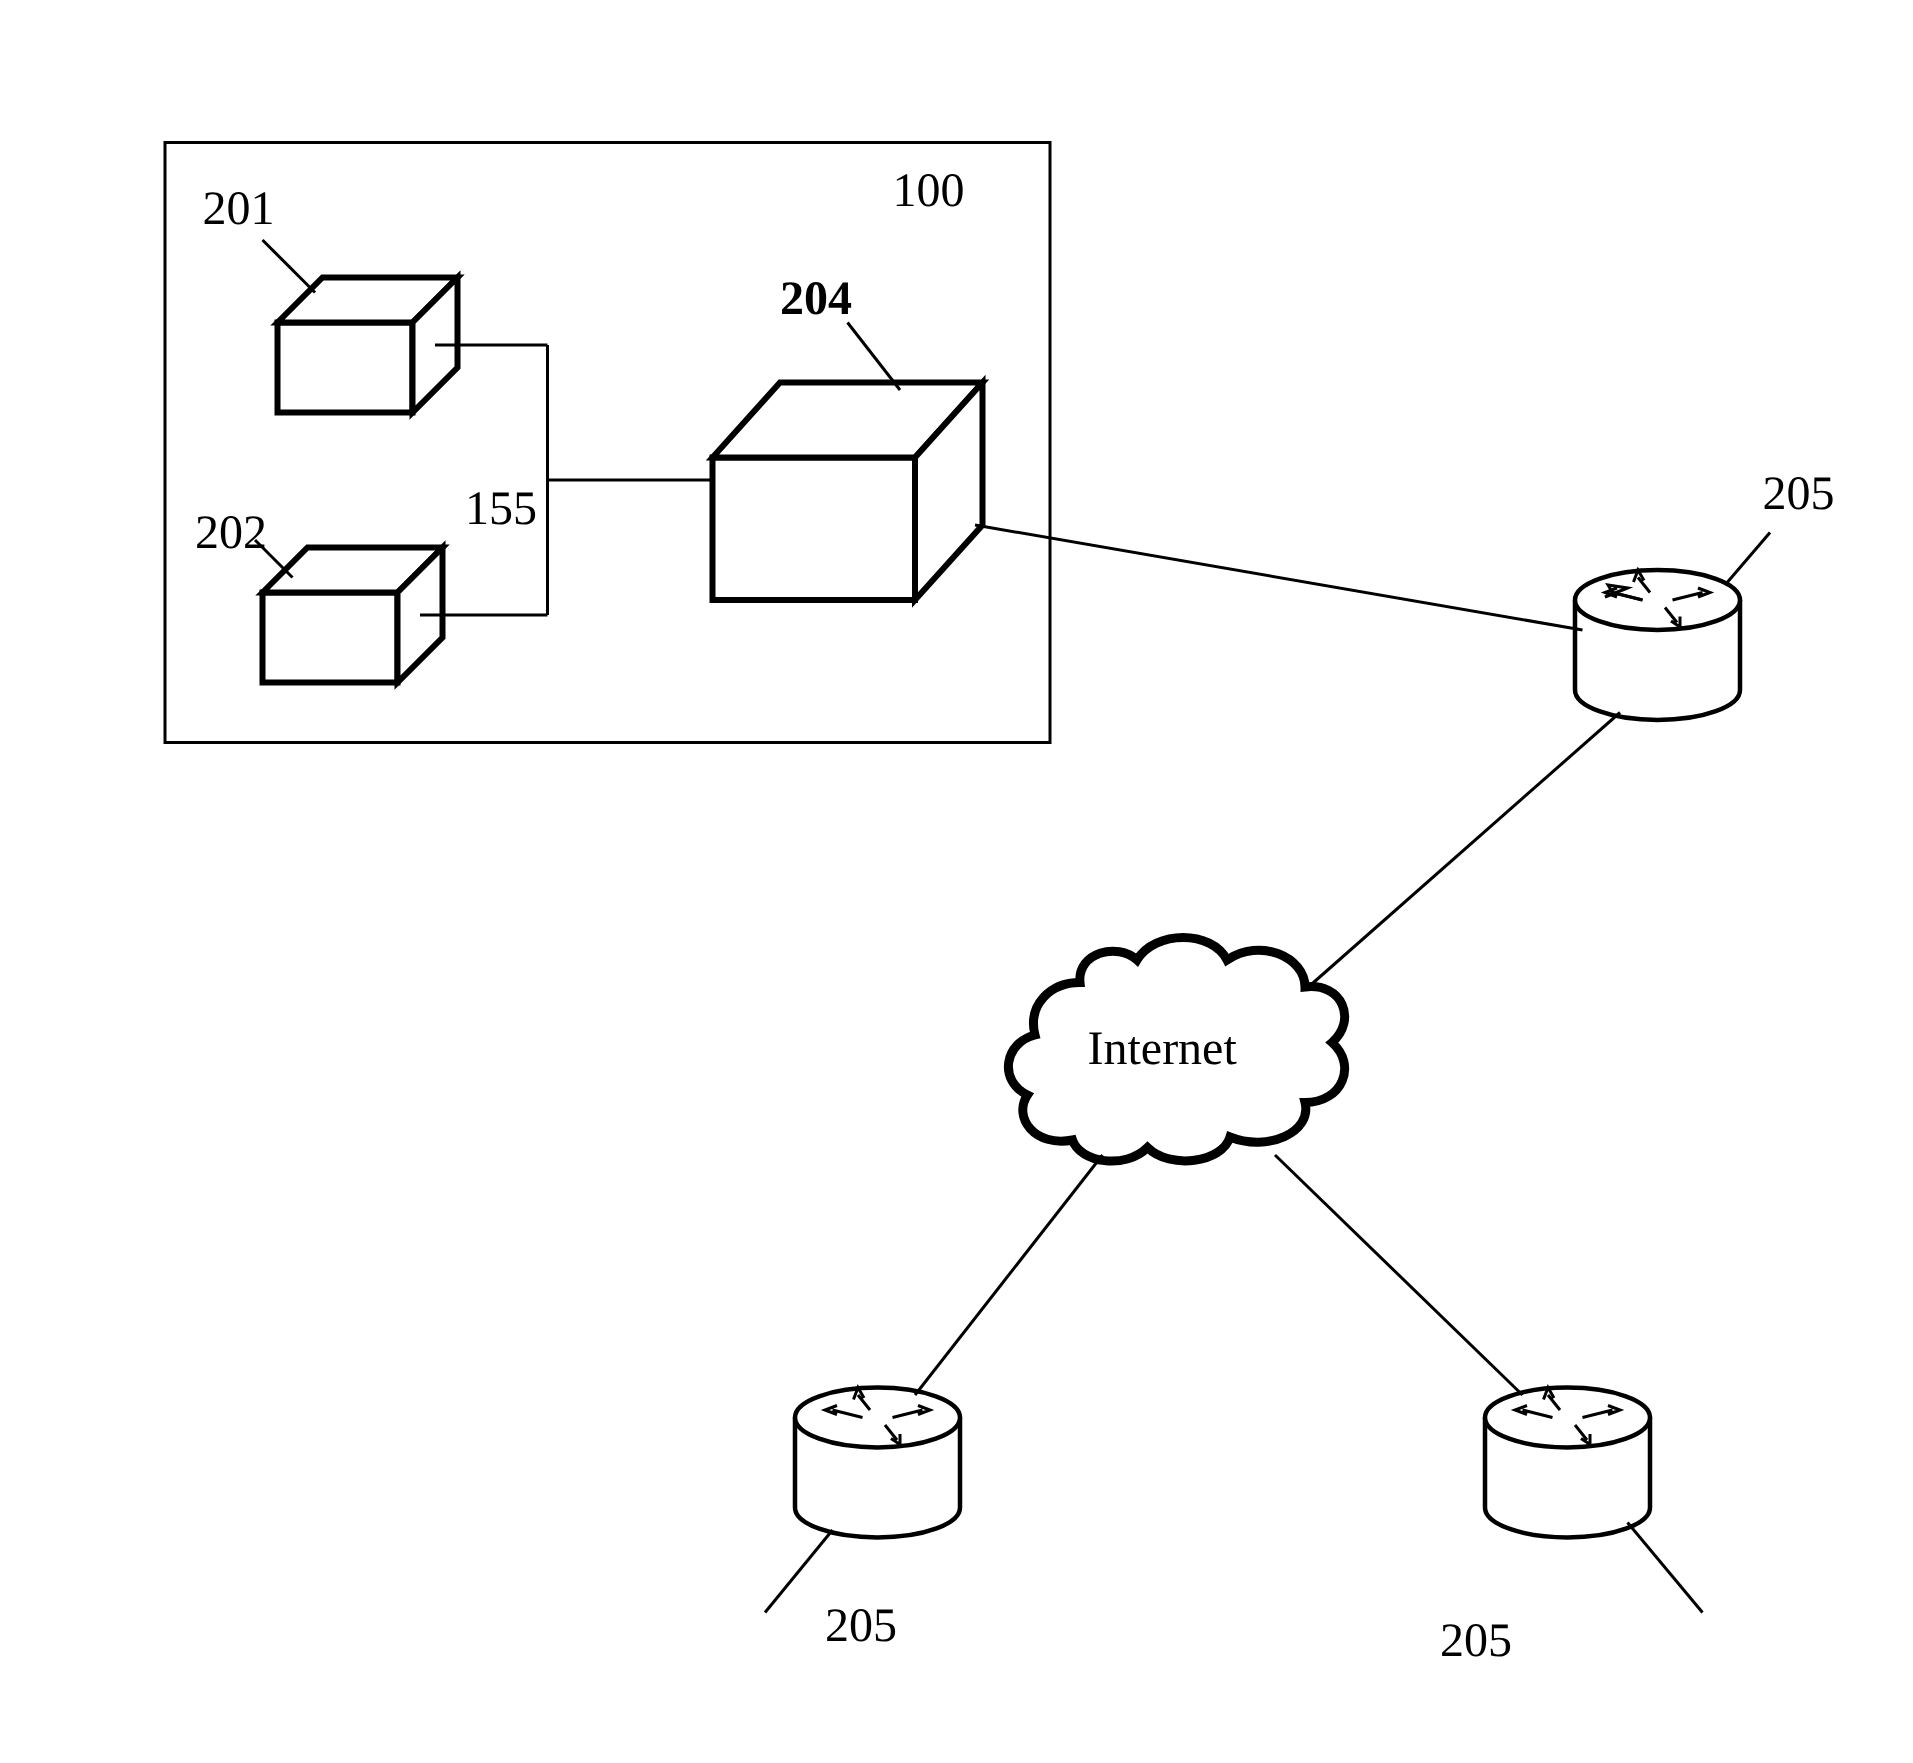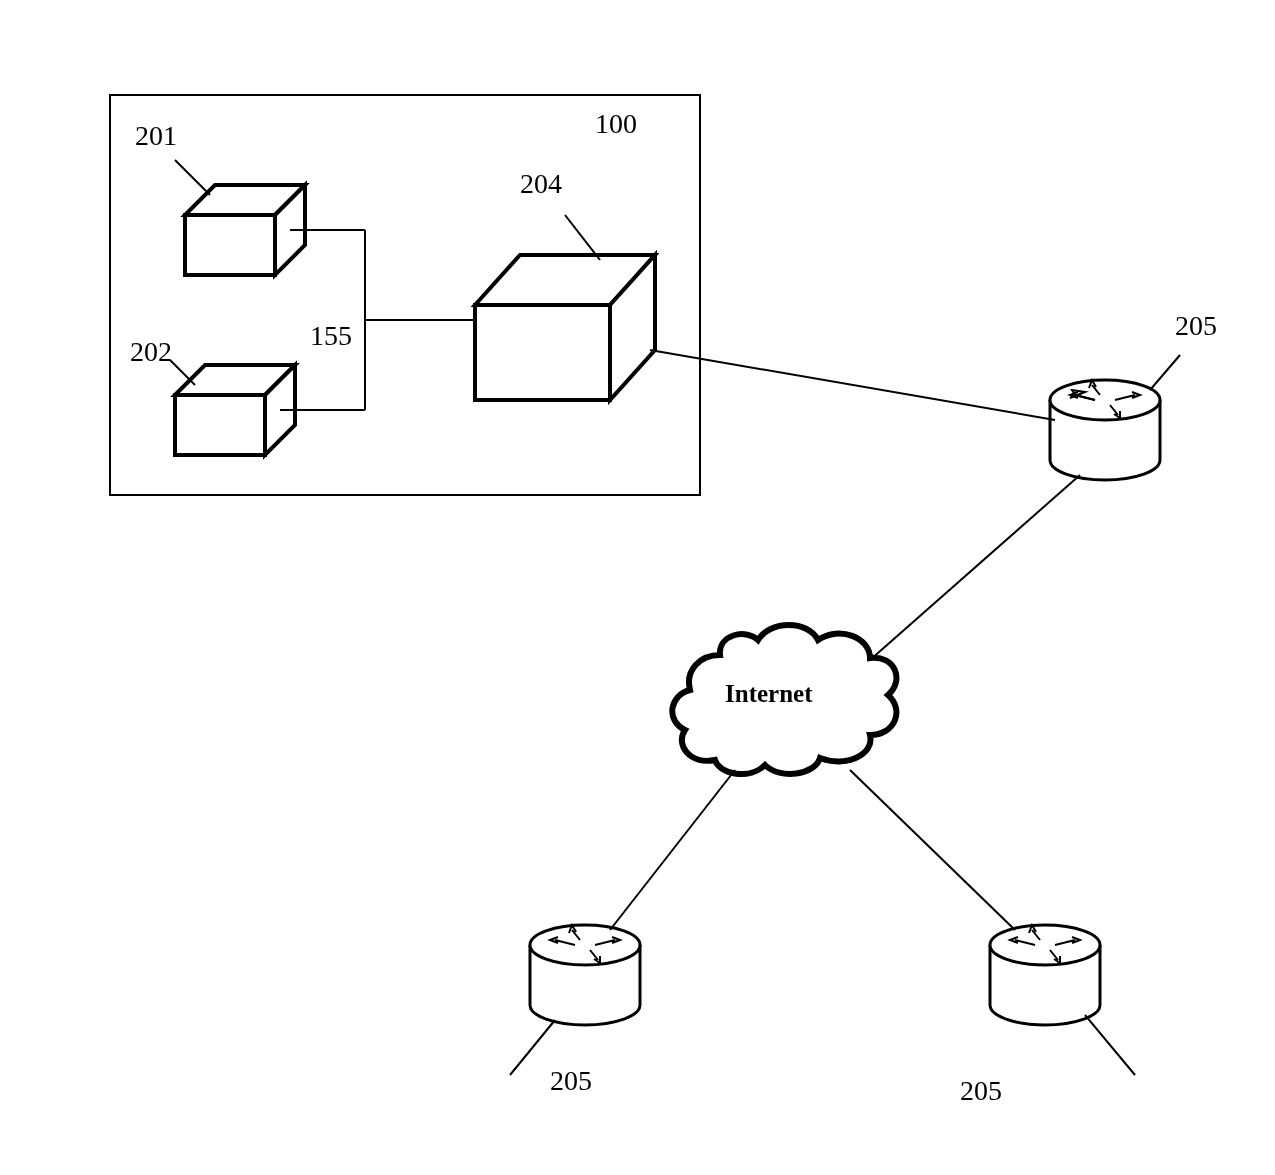--- a/index.html
+++ b/index.html
@@ -6,26 +6,26 @@
       margin: 0;
       padding: 0;
       width: 1275px;
       height: 1175px;
       background: white;
       font-family: "Times New Roman", serif;
       position: relative;
     }
     .label {
       position: absolute;
-      font-size: 28px;
+      font-size: 32px;
       color: black;
     }
     .internet-label {
-      font-weight: bold;
-      font-size: 25px;
+      font-weight: normal;
+      font-size: 32px;
     }
     svg {
       position: absolute;
       top: 0;
       left: 0;
     }
   </style>
 </head>
 <body>
 
@@ -130,17 +130,17 @@
 
   <line x1="850" y1="770" x2="1015" y2="930" stroke="black" stroke-width="2"></line>
 
   <line x1="1085" y1="1015" x2="1135" y2="1075" stroke="black" stroke-width="2"></line>
 </svg>
 
 <div class="label" style="left:595px; top:108px;">100</div>
 <div class="label" style="left:135px; top:120px;">201</div>
 <div class="label" style="left:130px; top:320px;margin-top:16px;">202</div>
 <div class="label" style="left:310px; top:320px;">155</div>
-<div class="label" style="left:520px; top:168px;">204</div>
+<div class="label" style="left:520px; top:180px;font-weight:bold;">204</div>
 <div class="label" style="left:1175px; top:310px;">205</div>
 <div class="label" style="left:550px; top:1065px;">205</div>
 <div class="label" style="left:960px; top:1075px;">205</div>
 <div class="label internet-label" style="left:725px; top:680px;">Internet</div>
 
 </body></html>

